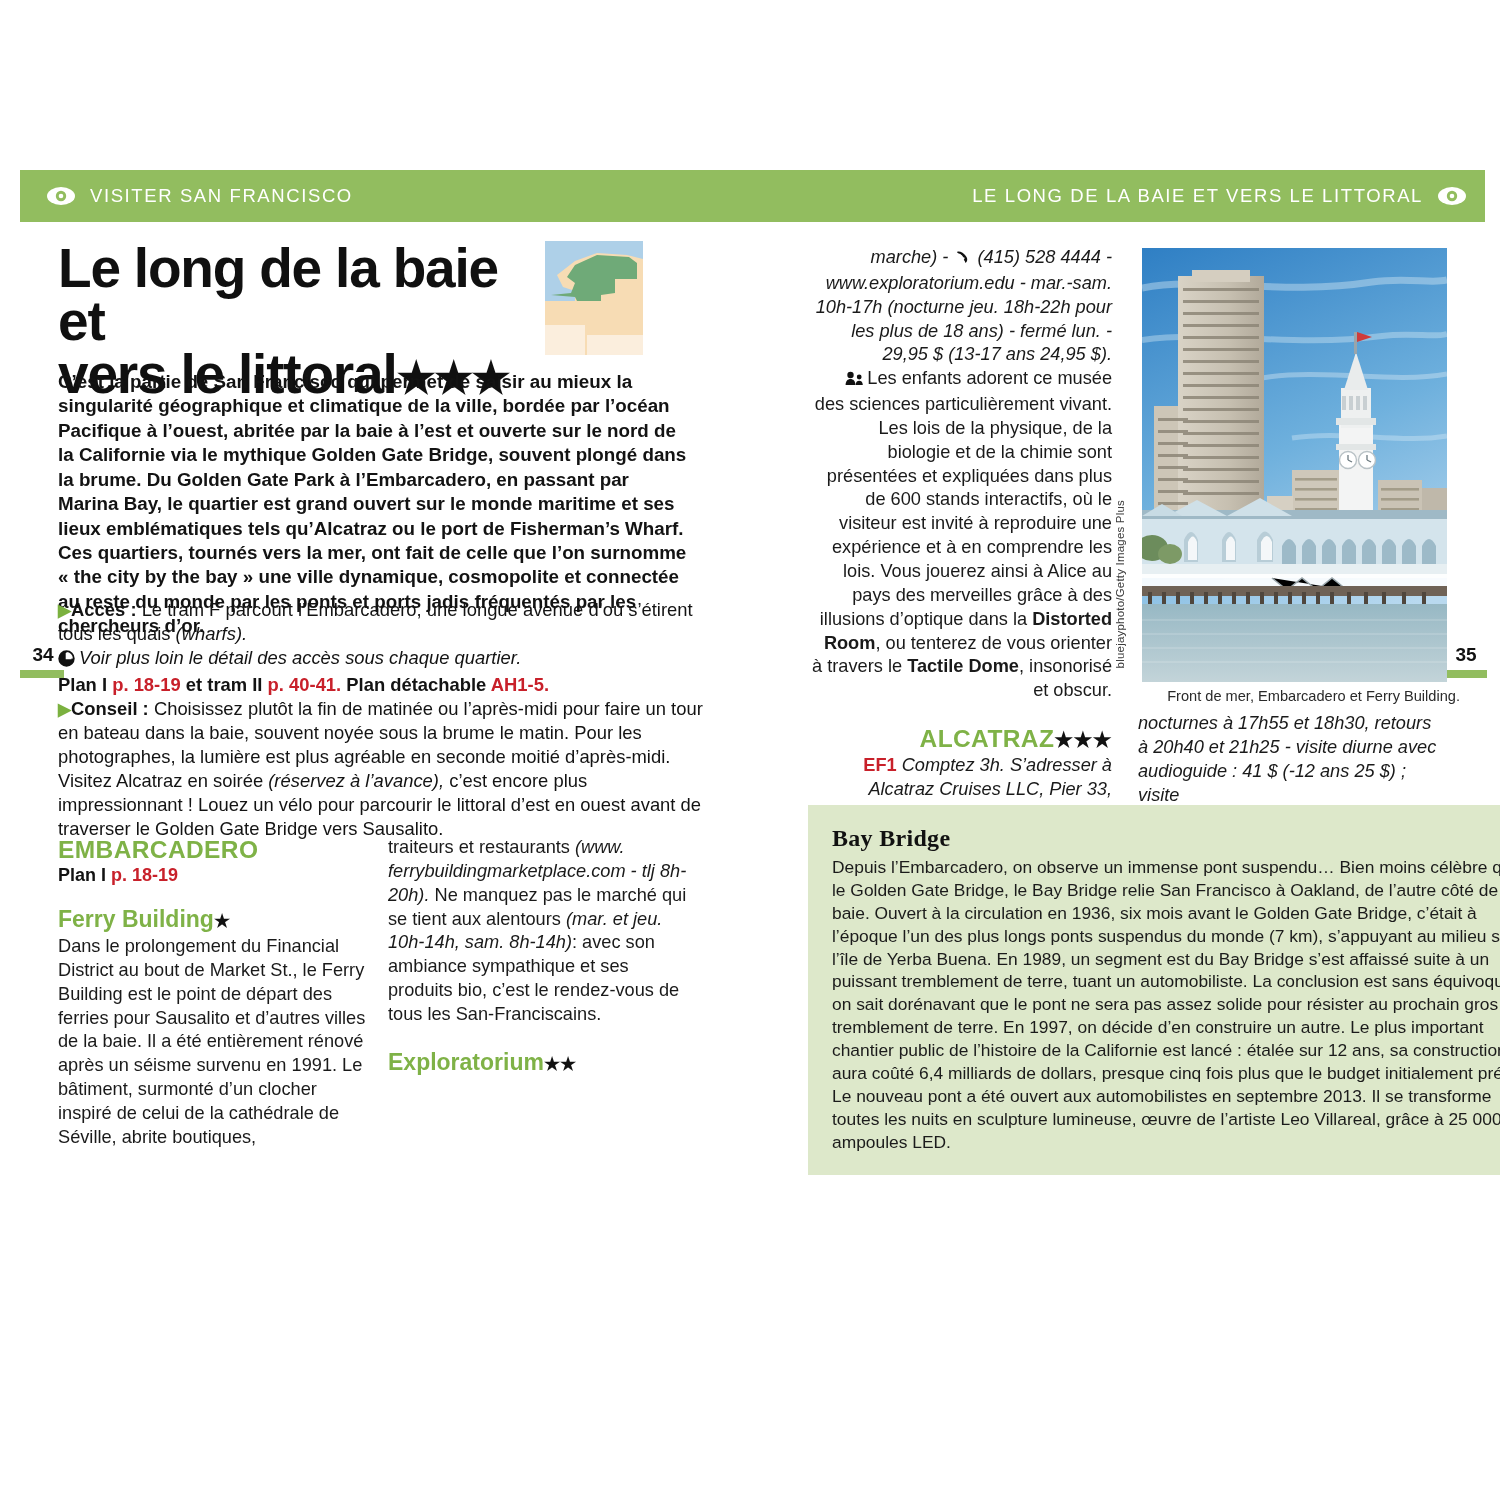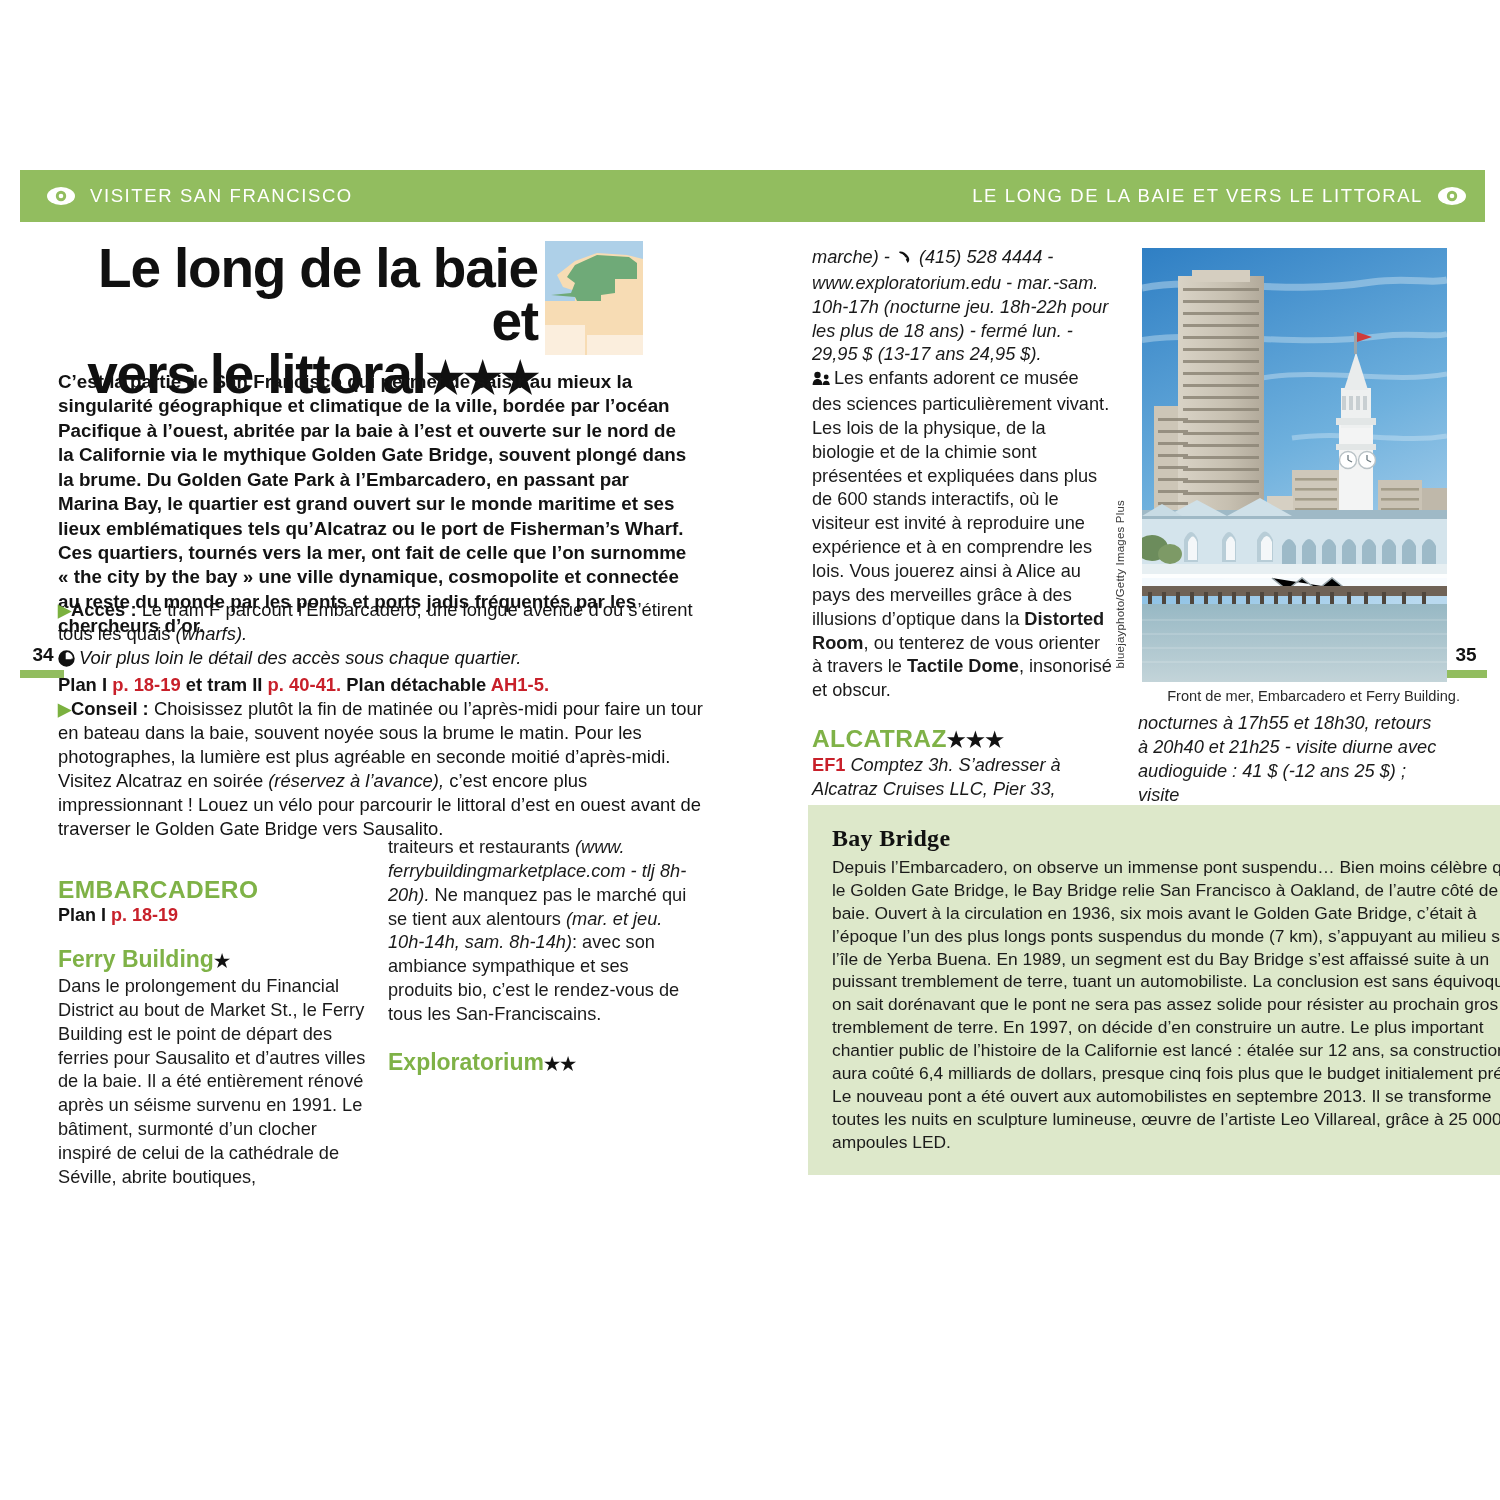--- a/index.html
+++ b/index.html
@@ -52,27 +52,27 @@
     position: relative;
     display: inline-block;
   }
   .eye-icon svg { display: block; }
 
   
   .col {
     position: absolute;
     box-sizing: border-box;
   }
-  #col-left-title  { left: 58px;  top: 242px; width: 480px; text-align: right; }
+  #col-left-title  { left: 58px;  top: 242px; width: 480px; }
   #title-map       { left: 541px; top: 239px; width: 104px; height: 118px; }
   #col-intro       { left: 58px;  top: 370px; width: 632px; }
   #col-access      { left: 58px;  top: 598px; width: 645px; }
-  #col-l1          { left: 58px;  top: 876px; width: 312px; }
+  #col-l1          { left: 58px;  top: 836px; width: 312px; }
   #col-l2          { left: 388px; top: 836px; width: 300px; }
-  #col-r1          { left: 812px; top: 246px; width: 300px; }
+  #col-r1          { left: 812px; top: 246px; width: 300px; text-align: right; }
   #photo-box       { left: 1142px;top: 248px; width: 305px; height: 434px; }
   #photo-credit    { left: 1114px;top: 500px; }
   #photo-caption   { left: 1130px;top: 688px; width: 330px; }
   #col-r2          { left: 1138px;top: 712px; width: 305px; }
   #bay-box         { left: 808px; top: 805px; width: 748px; }
   #pagenum-left    { left: 20px;  top: 645px; width: 46px; }
   #pagenum-right   { left: 1443px;top: 645px; width: 46px; }
 
   
   h1.main-title {

